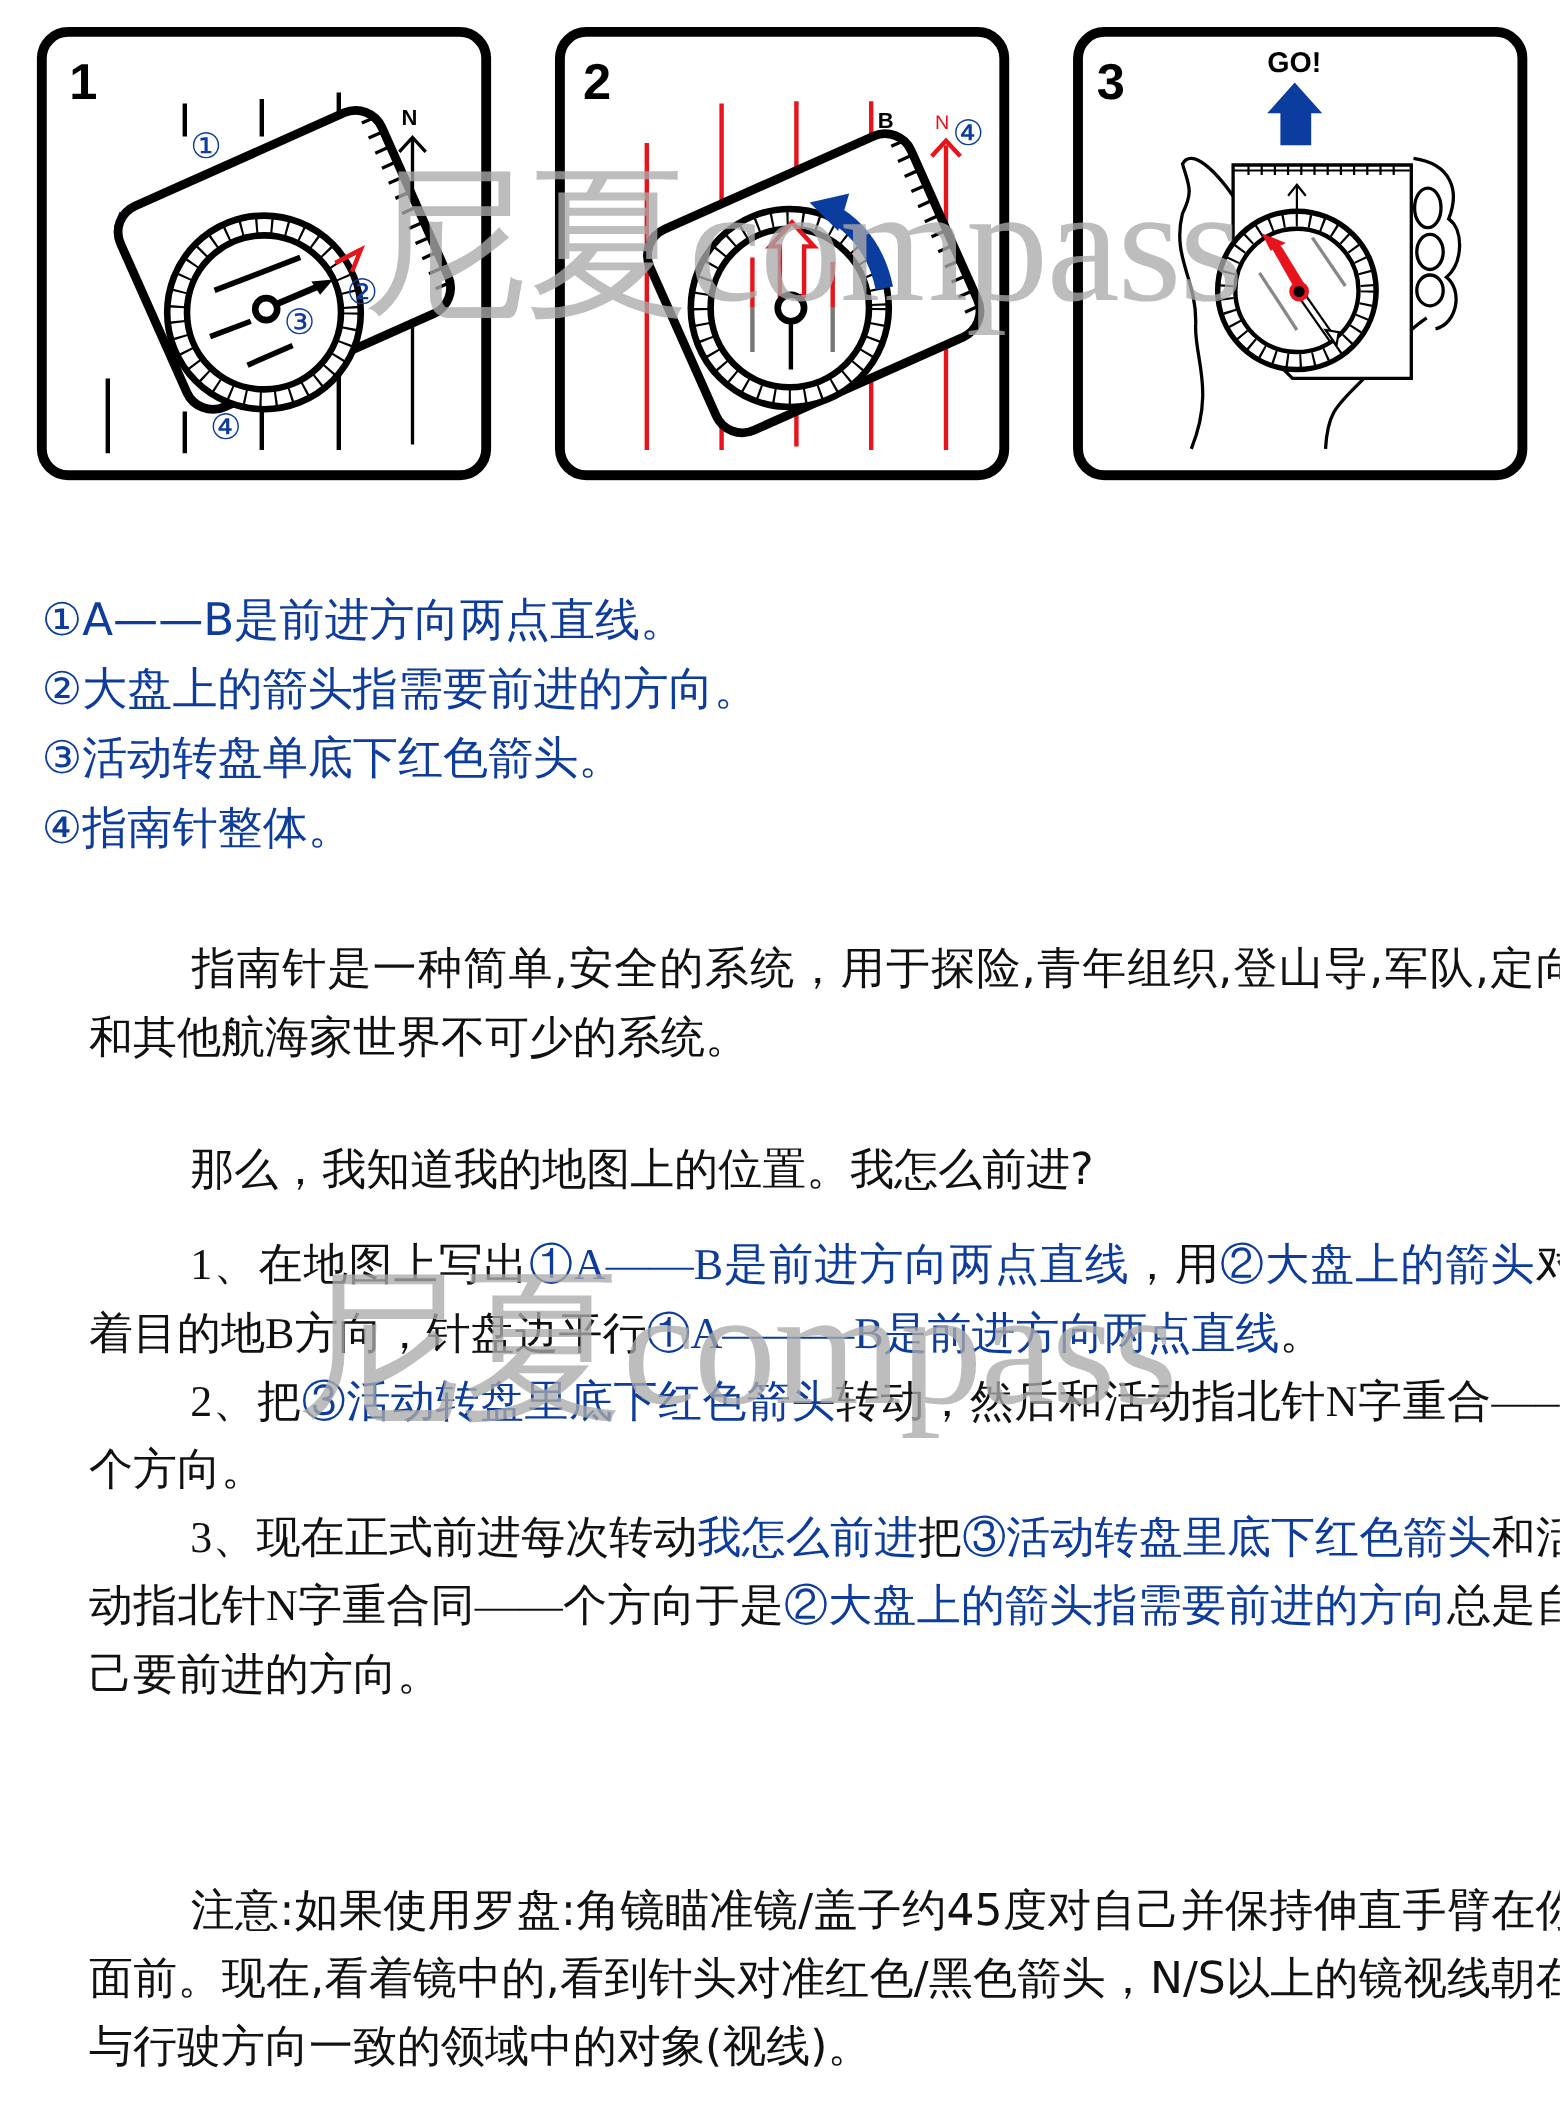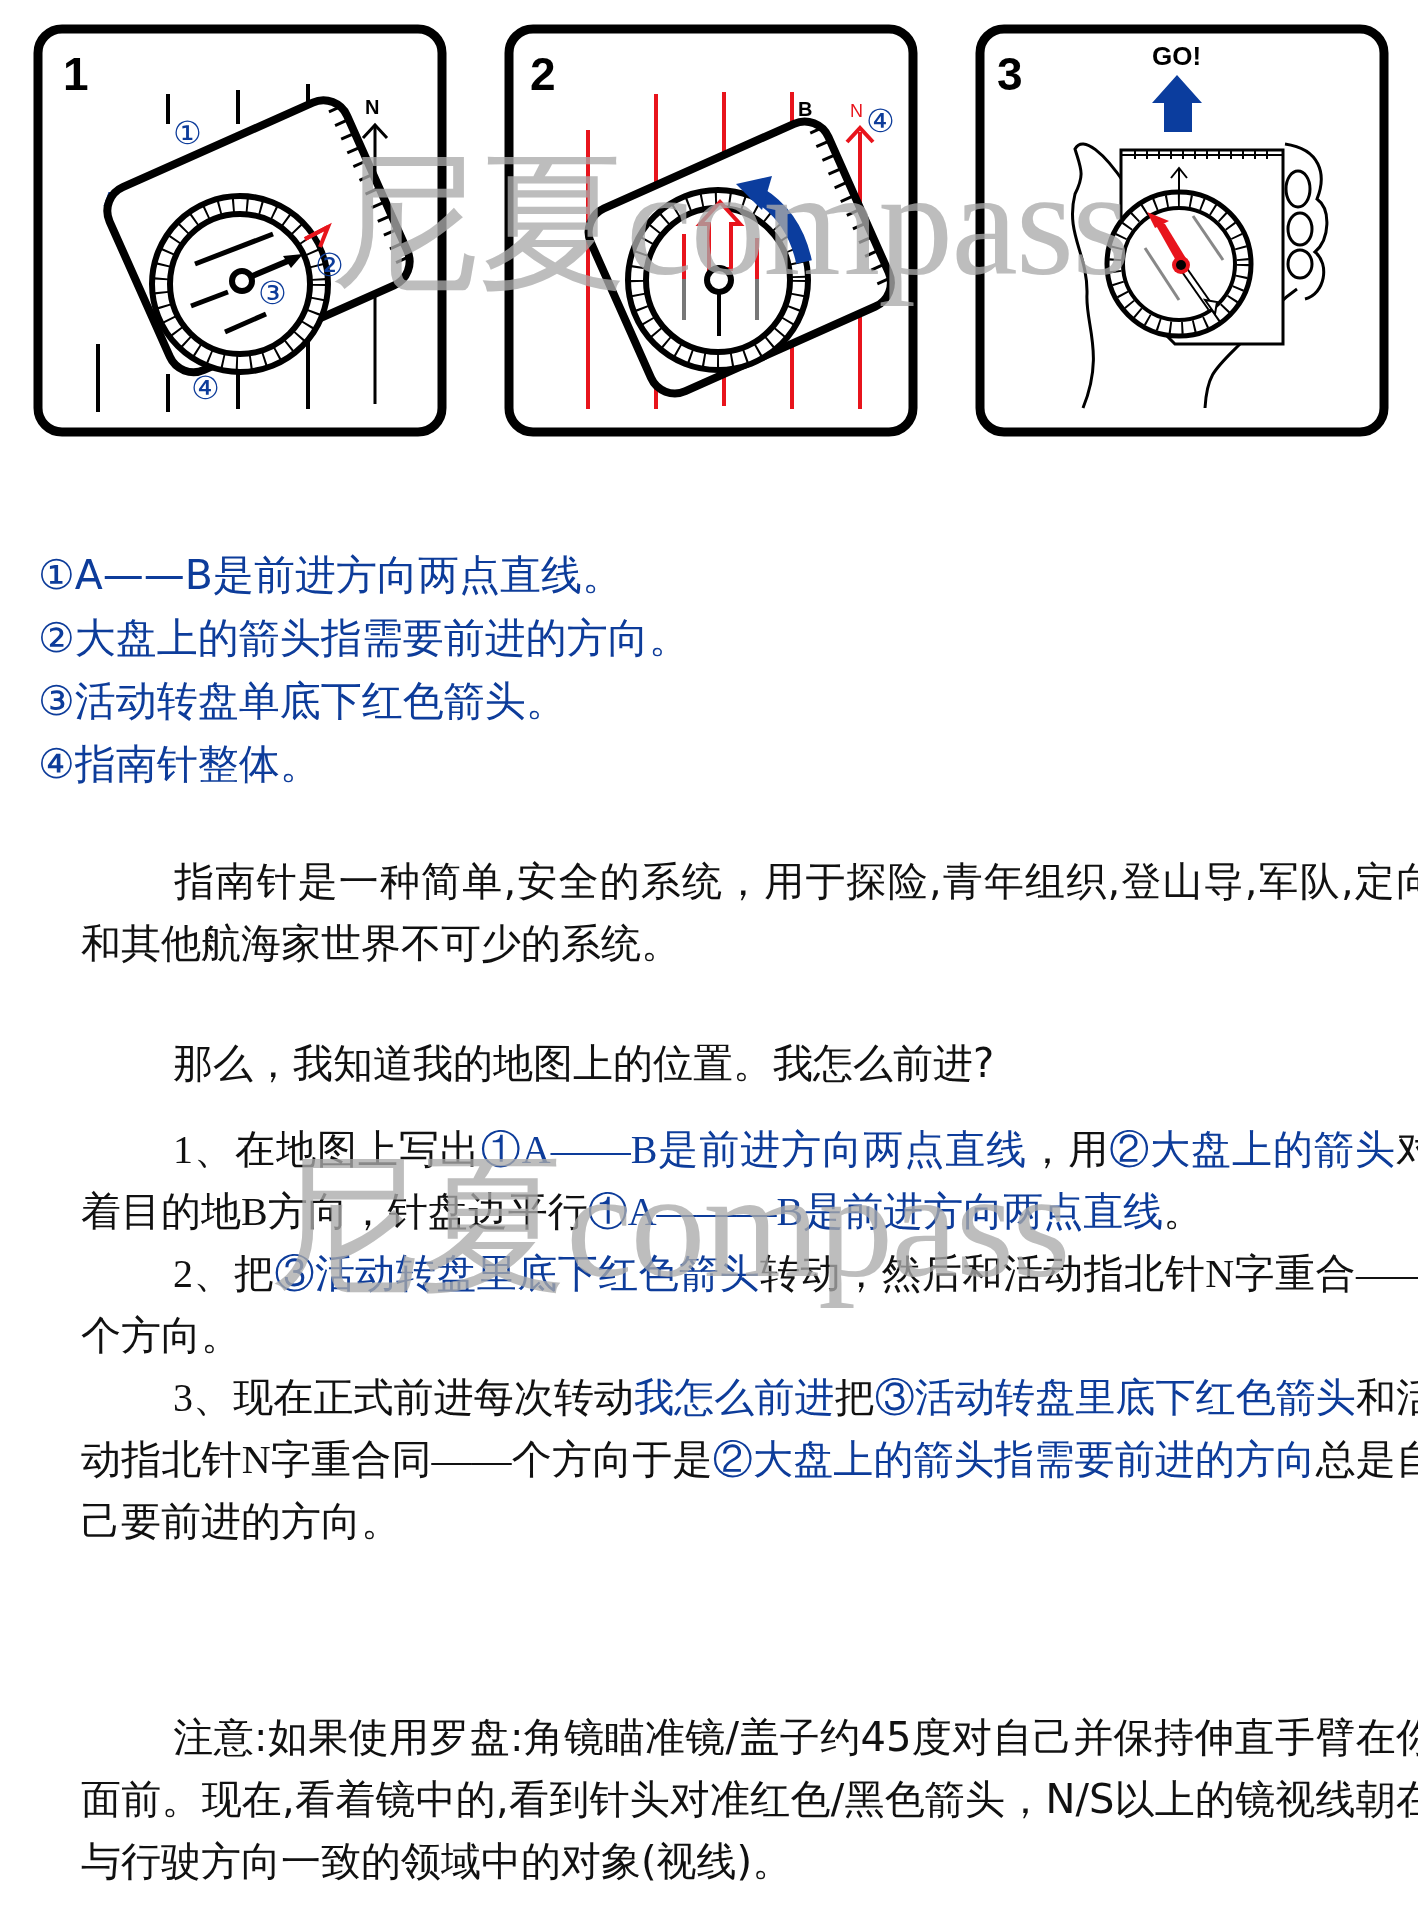--- a/index.html
+++ b/index.html
@@ -2,21 +2,21 @@
 <html><head>
 <meta charset="utf-8">
 <style>
   html, body { margin: 0; padding: 0; background: #ffffff; }
   body { width: 1418px; height: 1920px; position: relative; overflow: hidden;
          font-family: "DejaVu Sans", "Liberation Sans", sans-serif; color: #111; }
   .panel { position: absolute; top: 24px; width: 414px; height: 413px; }
   .panel svg { width: 100%; height: 100%; display: block; }
   .wm { position: absolute; color: rgba(170,170,170,0.78); font-size: 150px; line-height: 1;
         font-family: Liberation Serif, serif; white-space: nowrap; pointer-events: none; letter-spacing: -2px; }
-  .legend { position: absolute; left: 38px; top: 544px; }
+  .legend { position: absolute; left: 38px; top: 532px; }
   .legend .line { font-size: 41px; line-height: 63px; height: 63px; color: #0d3c9a; white-space: nowrap; }
   .p { position: absolute; left: 38px; width: 1355px; font-size: 40px; line-height: 62px; text-align: justify; margin-left: 43px; }
   .p .ind { display: inline-block; width: 92px; }
   .blue { color: #0d3c9a; }
 </style>
 </head>
 <body>
 
 <div class="panel" style="left:33px;">
   <svg viewBox="0 0 414 413">

